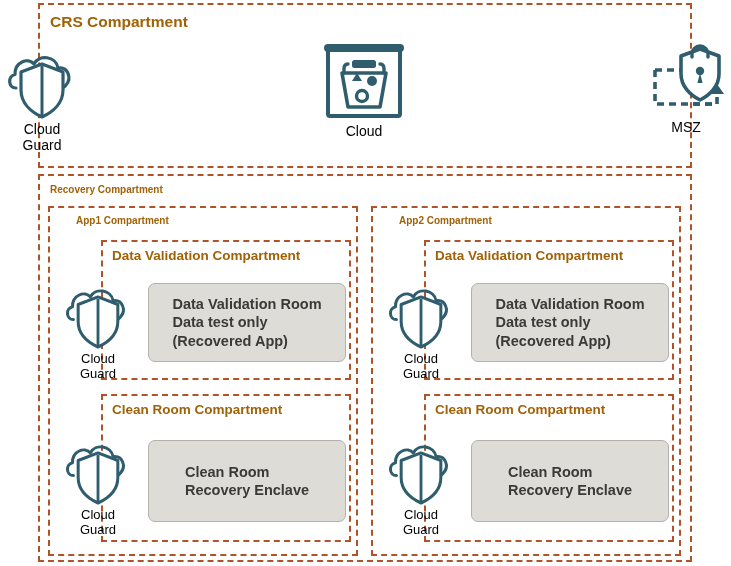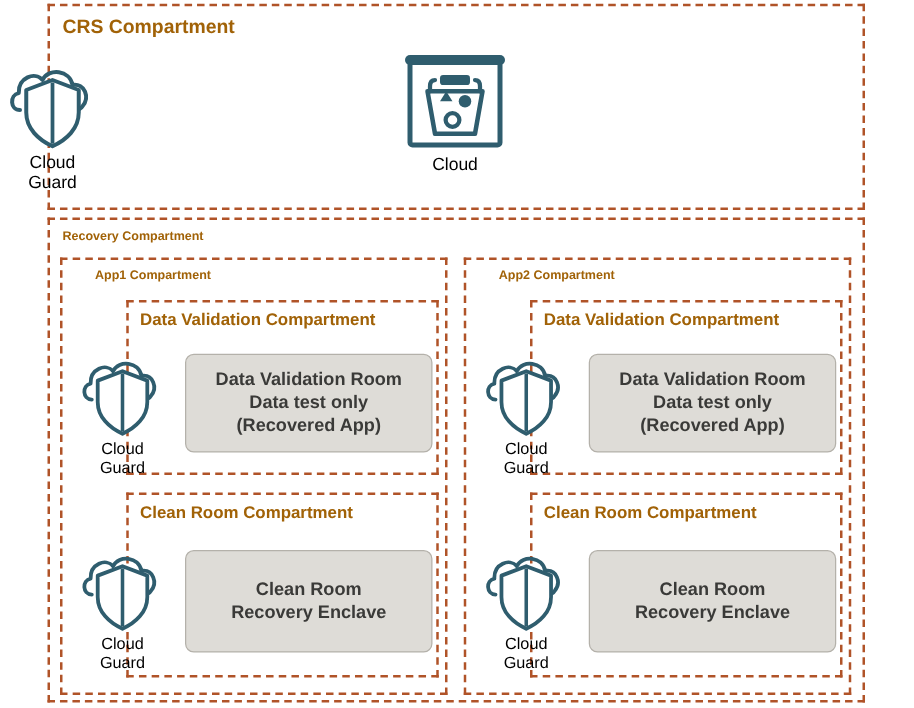--- a/index.html
+++ b/index.html
@@ -57,21 +57,21 @@
   
   .room-box {
     position: absolute;
     background: #dedcd7;
     border: 1px solid #b4b1aa;
     border-radius: 7px;
     box-sizing: border-box;
     display: flex;
     align-items: center;
     justify-content: center;
-    text-align: center;
+    text-align: left;
     color: #3a3a38;
     font-weight: bold;
     font-size: 14.5px;
     line-height: 1.25;
     white-space: pre-line;
     padding: 4px;
   }
   #app1-dv-room { left: 148px; top: 283px; width: 198px; height: 79px; }
   #app2-dv-room { left: 471px; top: 283px; width: 198px; height: 79px; }
   #app1-cr-room { left: 148px; top: 440px; width: 198px; height: 82px; }
@@ -135,20 +135,39 @@
         <path d="M58 24 q4 0 4 5 v4" fill="none" stroke="#2f5d6e" stroke-width="3.4" stroke-linecap="round"></path>
         <path d="M20 33 h44 l-6 34 h-32 Z" fill="none" stroke="#2f5d6e" stroke-width="3.6" stroke-linejoin="round"></path>
         <path d="M30 41 l5 -8 l5 8 Z" fill="#2f5d6e"></path>
         <circle cx="50" cy="41" r="5" fill="#2f5d6e"></circle>
         <circle cx="40" cy="56" r="5.5" fill="none" stroke="#2f5d6e" stroke-width="3.4"></circle>
       </svg>
     </span>
     <div class="icon-caption">Cloud</div>
   </div>
 
+  <div class="icon-group" id="msz-crs">
+    <span>
+      <svg width="78" height="74" viewBox="0 0 78 74">
+
+        <path d="M8 26 h40 v34 h22" fill="none" stroke="#2f5d6e" stroke-width="3.6" stroke-dasharray="7 5" stroke-linecap="butt" transform="translate(0,0)"></path>
+        <path d="M8 26 v34 h62" fill="none" stroke="#2f5d6e" stroke-width="3.6" stroke-dasharray="7 5"></path>
+        <path d="M70 60 v-12" fill="none" stroke="#2f5d6e" stroke-width="3.6" stroke-dasharray="7 5"></path>
+        <path d="M70 40 l-7 10 h14 Z" fill="#2f5d6e"></path>
+
+        <path d="M53 5 L72 12 L72 30 C72 42 63 51 53 56 C43 51 34 42 34 30 L34 12 Z" fill="#ffffff" stroke="#2f5d6e" stroke-width="3.6" stroke-linejoin="round"></path>
+
+        <path d="M45 13 v-3 a8 8 0 0 1 16 0 v3" fill="none" stroke="#2f5d6e" stroke-width="3.4" stroke-linecap="round"></path>
+
+        <circle cx="53" cy="27" r="4.2" fill="#2f5d6e"></circle>
+        <path d="M53 29 l-2.6 10 h5.2 Z" fill="#2f5d6e"></path>
+      </svg>
+    </span>
+    <div class="icon-caption">MSZ</div>
+  </div>
 
   <div class="compartment" id="recovery-compartment">
     <div class="comp-title">Recovery Compartment</div>
   </div>
 
   <div class="compartment" id="app1-compartment">
     <div class="comp-title">App1 Compartment</div>
   </div>
 
   <div class="compartment" id="app1-dv-compartment">

